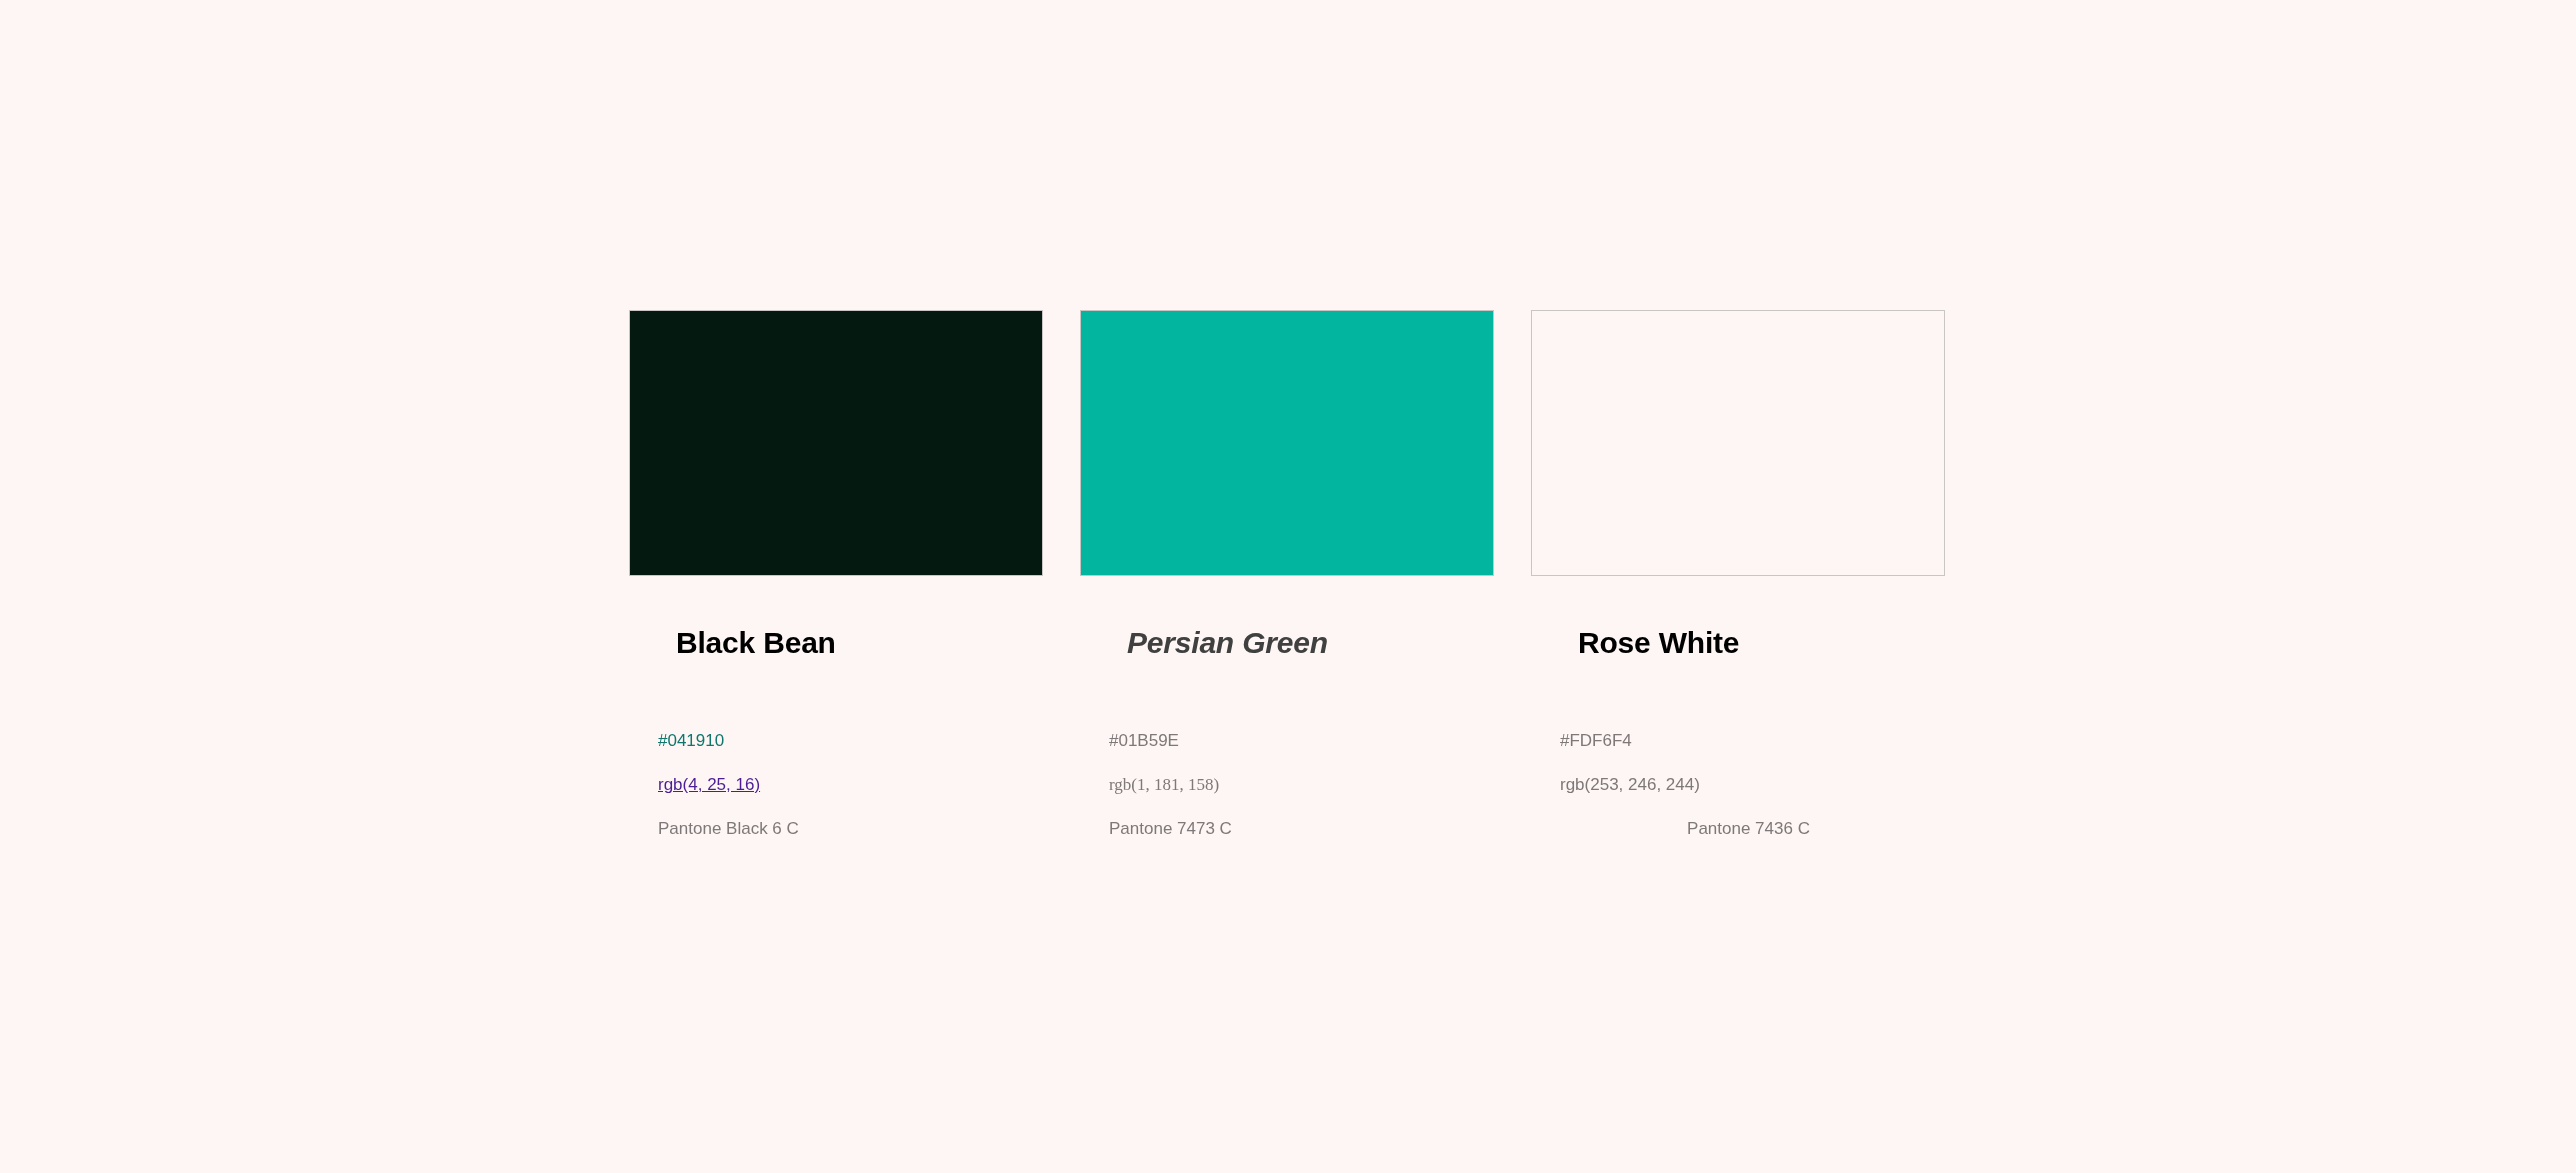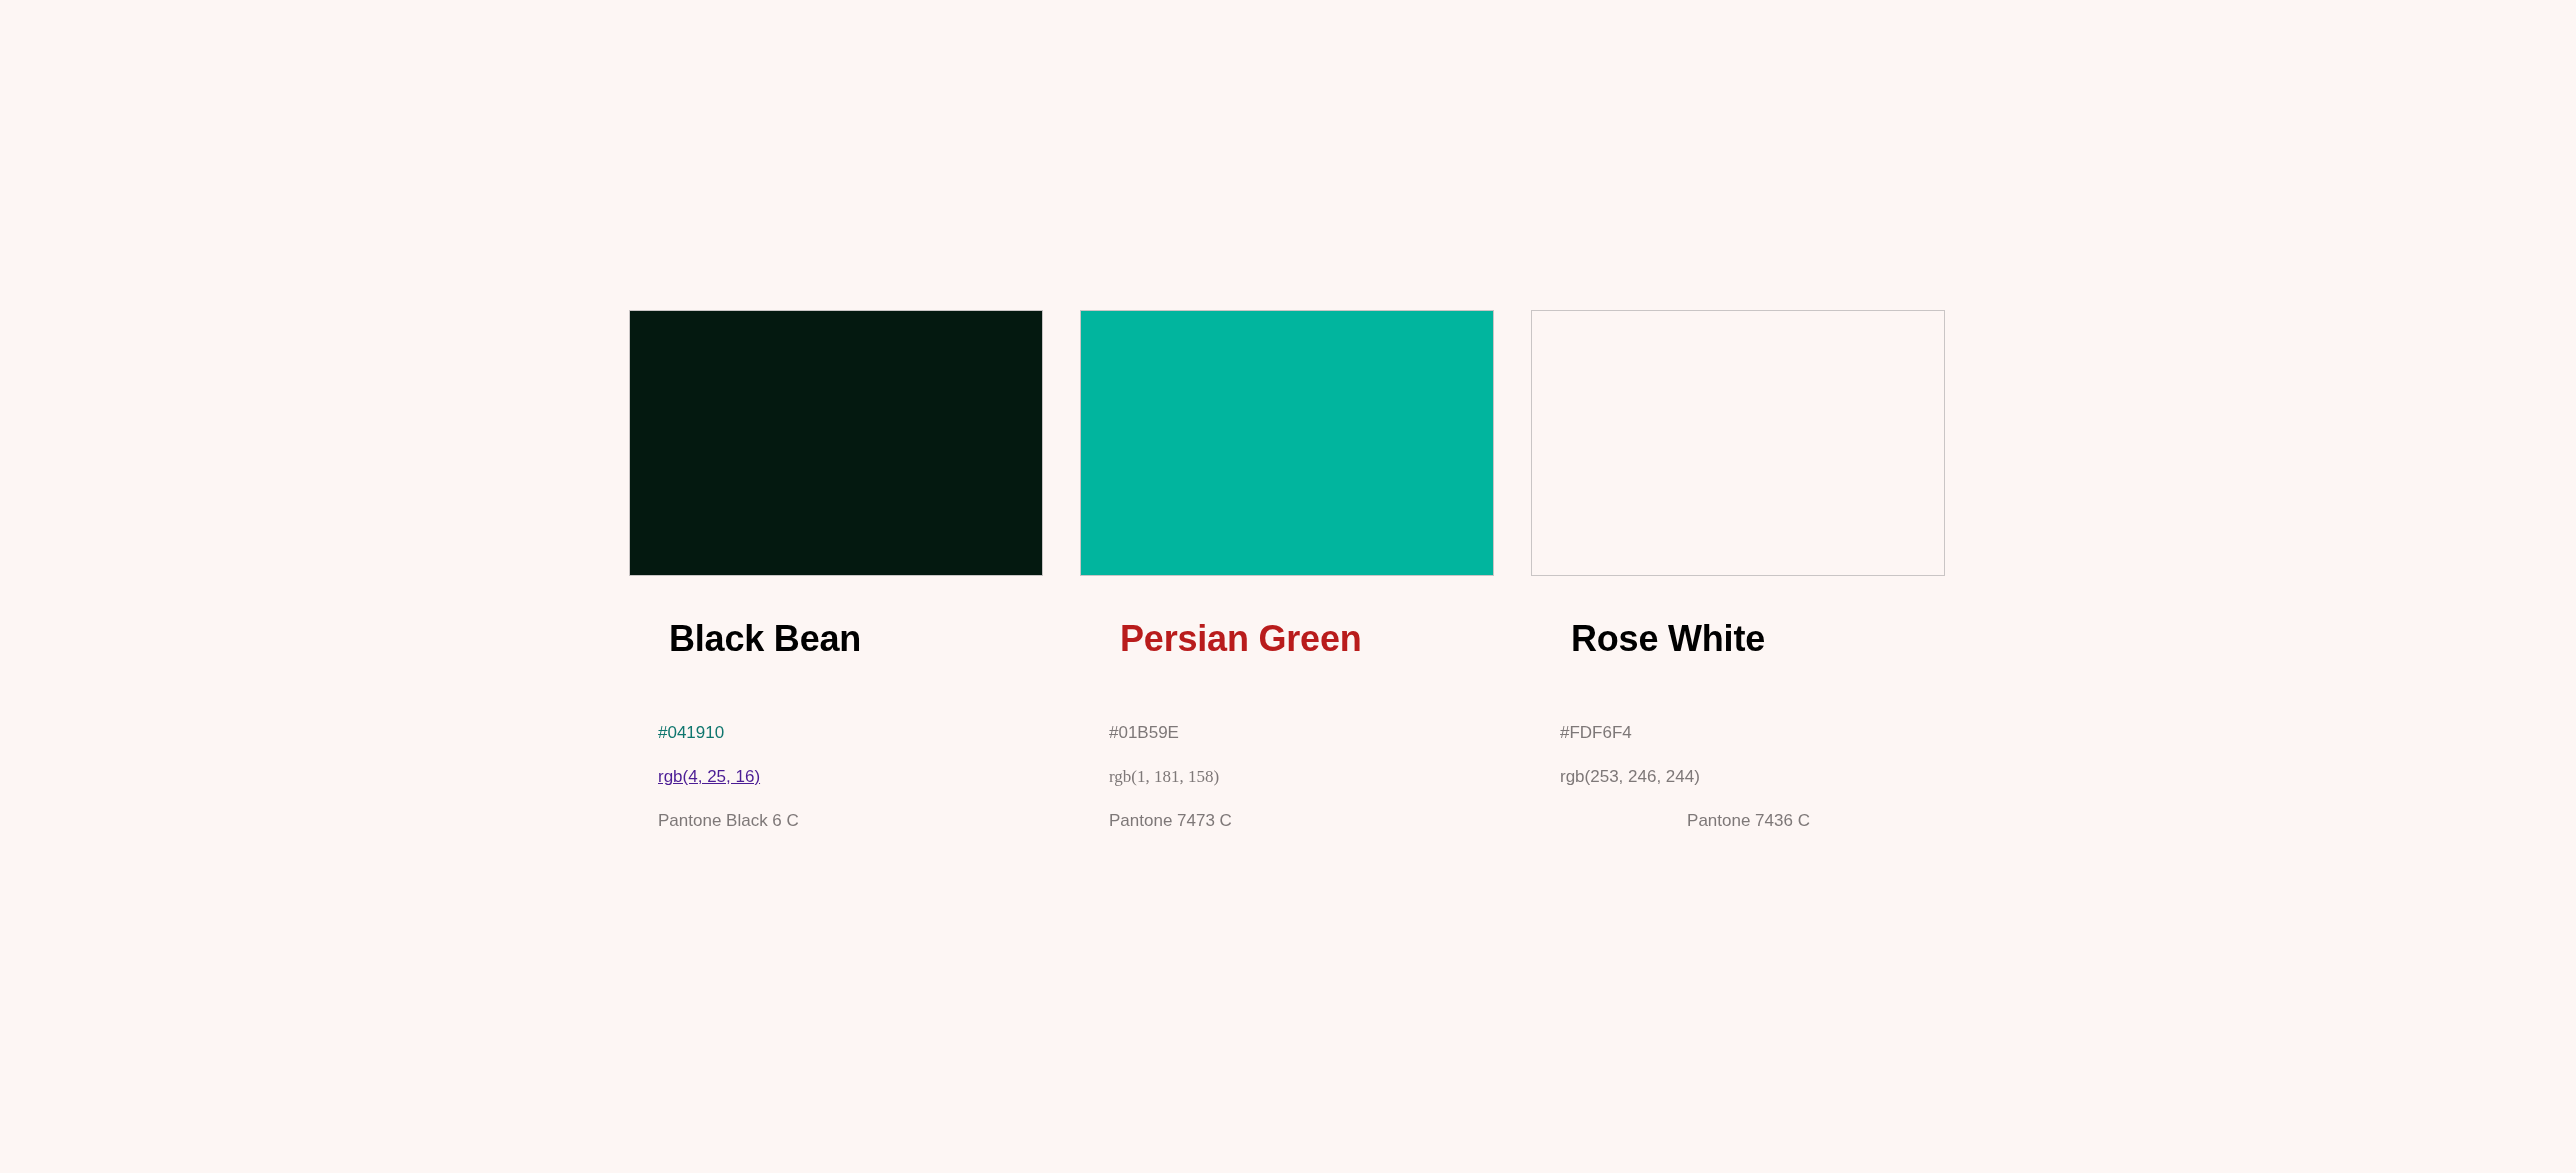--- a/index.html
+++ b/index.html
@@ -36,23 +36,23 @@
     box-sizing: border-box;
     border: 0.8px solid #c9c5c5;
   }
 
   .card-body {
     padding-left: 29px;
     padding-right: 8px;
   }
 
   .color-name {
-    margin: 11px;
+    margin: 18px;
     padding-top: 34px;
-    font-size: 36px;
+    font-size: 30px;
     font-weight: bold;
     color: #000000;
     letter-spacing: -0.2px;
     line-height: 1.0;
     white-space: nowrap;
   }
 
   .meta-list {
     margin: 0;
     padding: 0;
@@ -81,21 +81,21 @@
         <li class="meta-line" style="color: #0f766e;">#041910</li>
         <li class="meta-line" style="color: #4c1d95; text-decoration: underline;">rgb(4, 25, 16)</li>
         <li class="meta-line" style="color: rgb(126, 120, 120);">Pantone Black 6 C</li>
       </ul>
     </div>
   </div>
 
   <div class="swatch-card">
     <div class="swatch-chip" style="background-color: rgb(1, 181, 158); border-color: rgb(201, 197, 197);"></div>
     <div class="card-body">
-      <h2 class="color-name" style="color: #b91c1c;">Persian Green</h2>
+      <h2 class="color-name" style="color: #404040; font-style: italic;">Persian Green</h2>
       <ul class="meta-list">
         <li class="meta-line" style="color: rgb(126, 120, 120);">#01B59E</li>
         <li class="meta-line" style="color: rgb(126, 120, 120); font-family: Liberation Serif, serif;">rgb(1, 181, 158)</li>
         <li class="meta-line" style="color: rgb(126, 120, 120);">Pantone 7473 C</li>
       </ul>
     </div>
   </div>
 
   <div class="swatch-card">
     <div class="swatch-chip" style="background-color: rgb(253, 246, 244); border-color: rgb(201, 197, 197);"></div>

